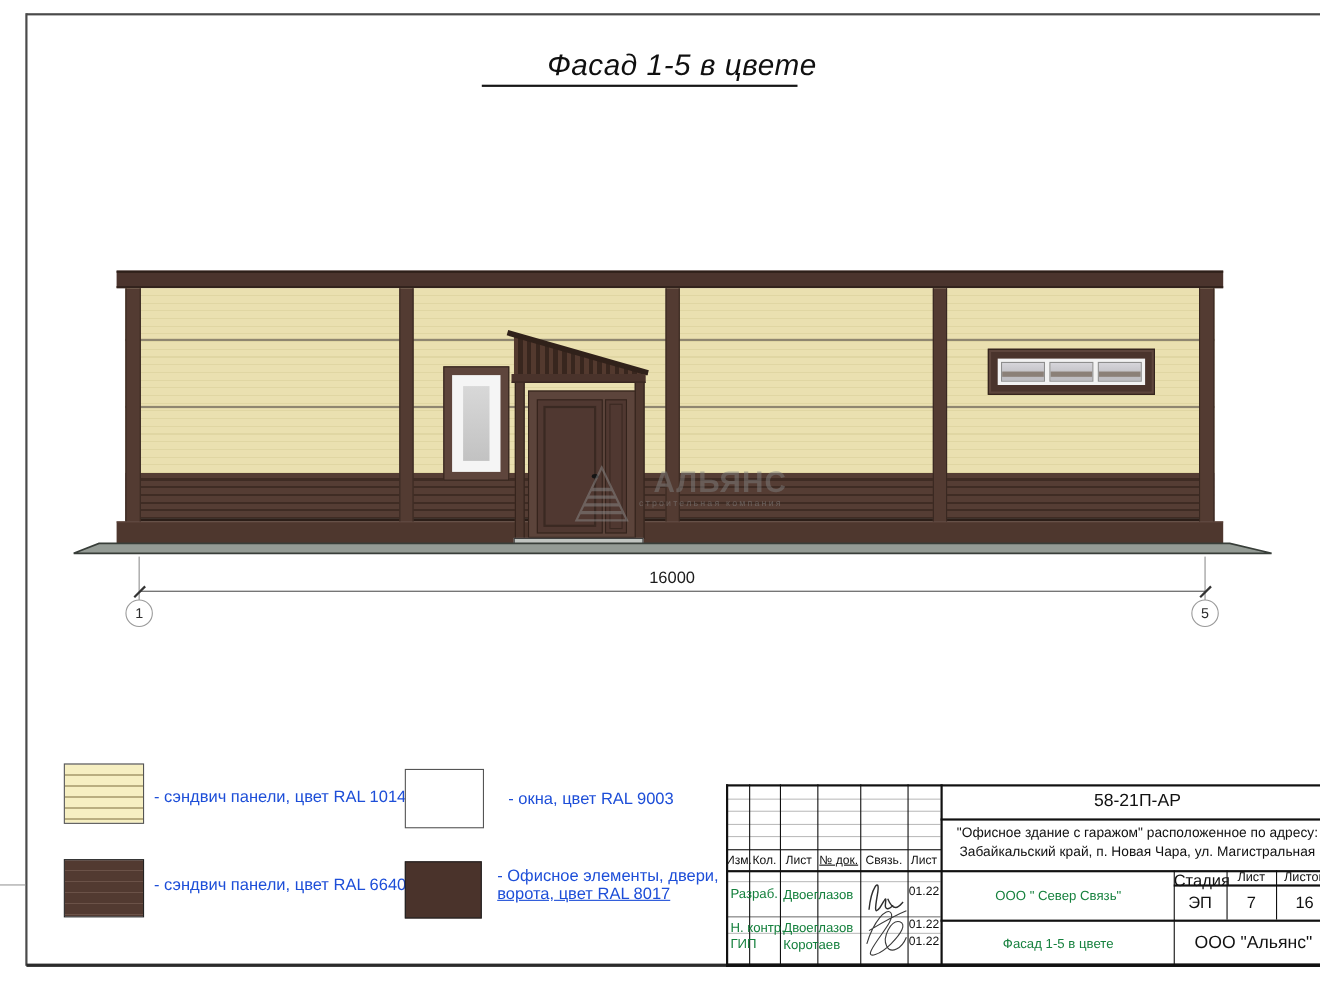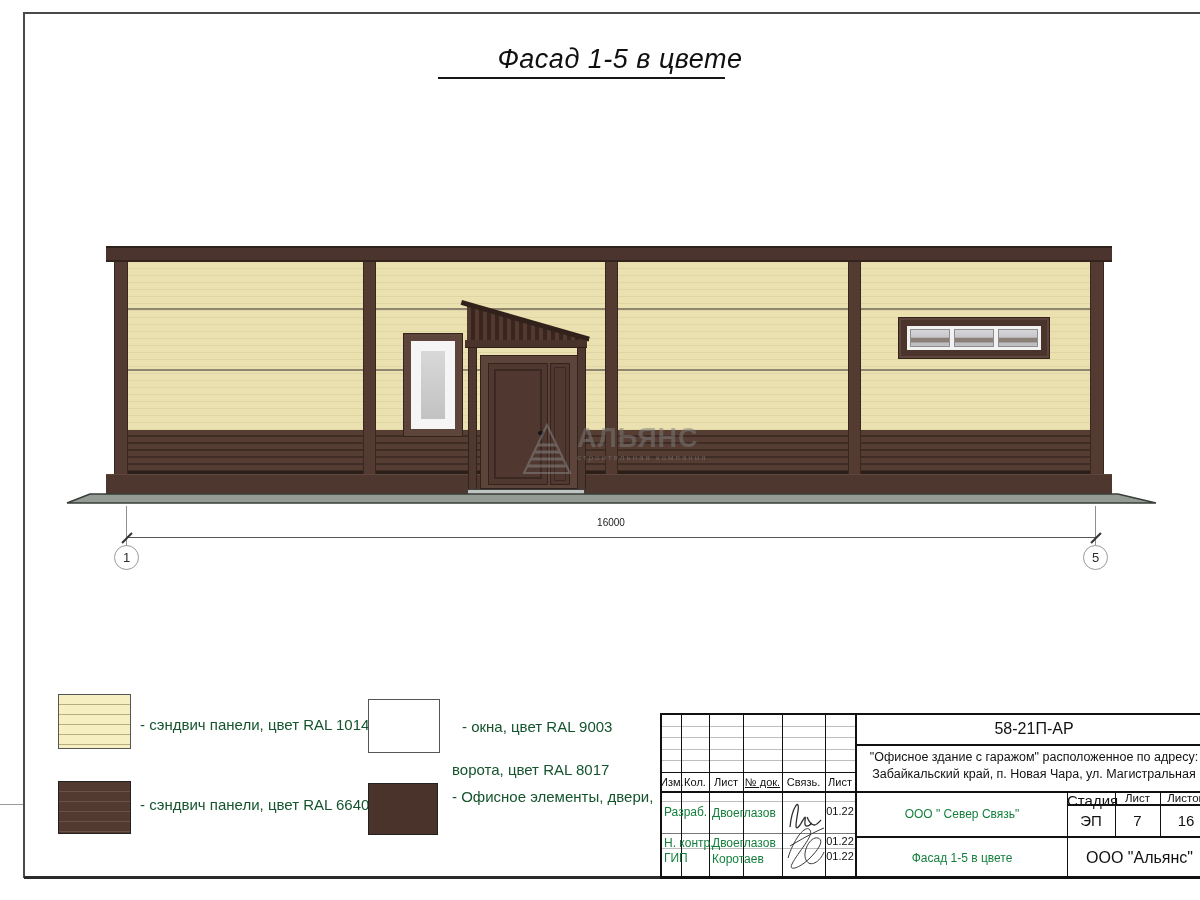--- a/index.html
+++ b/index.html
@@ -64,40 +64,40 @@
 
   
   .win2{left:898px;top:317px;width:152px;height:42px;background:#4a342c;
         border:1px solid #33231c;box-shadow:inset 0 0 0 2px #5d453c;box-sizing:border-box;}
   .win2 .wsurround{position:absolute;inset:8px;background:#f2f2f2;display:flex;gap:4px;padding:3px;box-sizing:border-box;}
   .win2 .pane{flex:1;border:1px solid #8e8e8e;box-sizing:border-box;
       background:linear-gradient(180deg,#d6d5da 0%,#c7c6cb 45%,#8b8078 52%,#8b8078 76%,#bfbec3 80%);}
 
   
   .watermark{left:522px;top:423px;display:flex;gap:5px;align-items:flex-start;opacity:.5;}
-  .wm-text-big{font-size:27px;font-weight:bold;color:#7d7d7d;line-height:30px;letter-spacing:1px;}
+  .wm-text-big{font-size:27px;font-weight:bold;color:#7d7d7d;line-height:30px;letter-spacing:1px;margin-left:17px;}
   .wm-text-small{font-size:8px;color:#8a8a8a;letter-spacing:2px;text-align:center;}
 
   
   .ext-line{position:absolute;top:506px;width:1px;height:40px;background:#909090;}
   .dim-line{left:127px;top:537px;width:969px;height:1px;background:#555;}
   .dim-slash{position:absolute;top:537px;width:14px;height:2px;background:#333;transform:rotate(-45deg);}
-  .dim-label{left:561px;top:517px;width:100px;font-size:10px;color:#1c1c1c;text-align:center;}
+  .dim-label{left:561px;top:517px;width:100px;font-size:15px;color:#1c1c1c;text-align:center;}
   .axis-circle{position:absolute;top:545px;width:25px;height:25px;border:1px solid #9a9a9a;border-radius:50%;
       box-sizing:border-box;font-size:13px;color:#2c2c2c;display:flex;align-items:center;justify-content:center;background:#fff;}
 
   
   .swatch{position:absolute;box-sizing:border-box;}
   .sw1{left:58px;top:694px;width:73px;height:55px;border:1px solid #555;
        background:repeating-linear-gradient(180deg,#f6efc2 0px,#f6efc2 9px,#b9ae80 9px,#b9ae80 10px);}
   .sw2{left:368px;top:699px;width:72px;height:54px;border:1px solid #555;background:#ffffff;}
   .sw3{left:58px;top:781px;width:73px;height:53px;border:1px solid #222;
        background:repeating-linear-gradient(180deg,#523a31 0px,#523a31 9px,#6b5248 9px,#6b5248 10px);}
   .sw4{left:368px;top:783px;width:70px;height:52px;border:1px solid #222;background:#4a332b;}
-  .leg{font-size:15px;color:#14532d;}
+  .leg{font-size:15px;color:#1d4ed8;}
 
   
   .tb-txt{font-size:12px;color:#15803d;}
   .tb-h{font-size:11px;}
   .sig{position:absolute;}
 </style>
 </head>
 <body>
 
 <div class="sheet">
@@ -200,21 +200,21 @@
     <div class="txt leg" style="left:140px;top:716px;">- сэндвич панели, цвет RAL 1014</div>
 
     <div class="swatch sw2"></div>
     <div class="txt leg" style="left:462px;top:718px;">- окна, цвет RAL 9003</div>
 
     <div class="swatch sw3"></div>
     <div class="txt leg" style="left:140px;top:796px;">- сэндвич панели, цвет RAL 6640</div>
 
     <div class="swatch sw4"></div>
     <div class="txt leg" style="left:452px;top:788px;">- Офисное элементы, двери,</div>
-    <div class="txt leg" style="left:452px;top:761px;">ворота, цвет RAL 8017</div>
+    <div class="txt leg" style="left:452px;top:804px;text-decoration:underline;">ворота, цвет RAL 8017</div>
   </div>
 
   <div>
 
     <div class="ln" style="left:660px;top:713px;width:552px;height:2px;"></div>
     <div class="ln thin" style="left:661px;top:726px;width:194px;height:1px;"></div>
     <div class="ln thin" style="left:661px;top:737px;width:194px;height:1px;"></div>
     <div class="ln thin" style="left:661px;top:749px;width:194px;height:1px;"></div>
     <div class="ln thin" style="left:661px;top:760px;width:194px;height:1px;"></div>
     <div class="ln" style="left:660px;top:772px;width:196px;height:1px;"></div>

